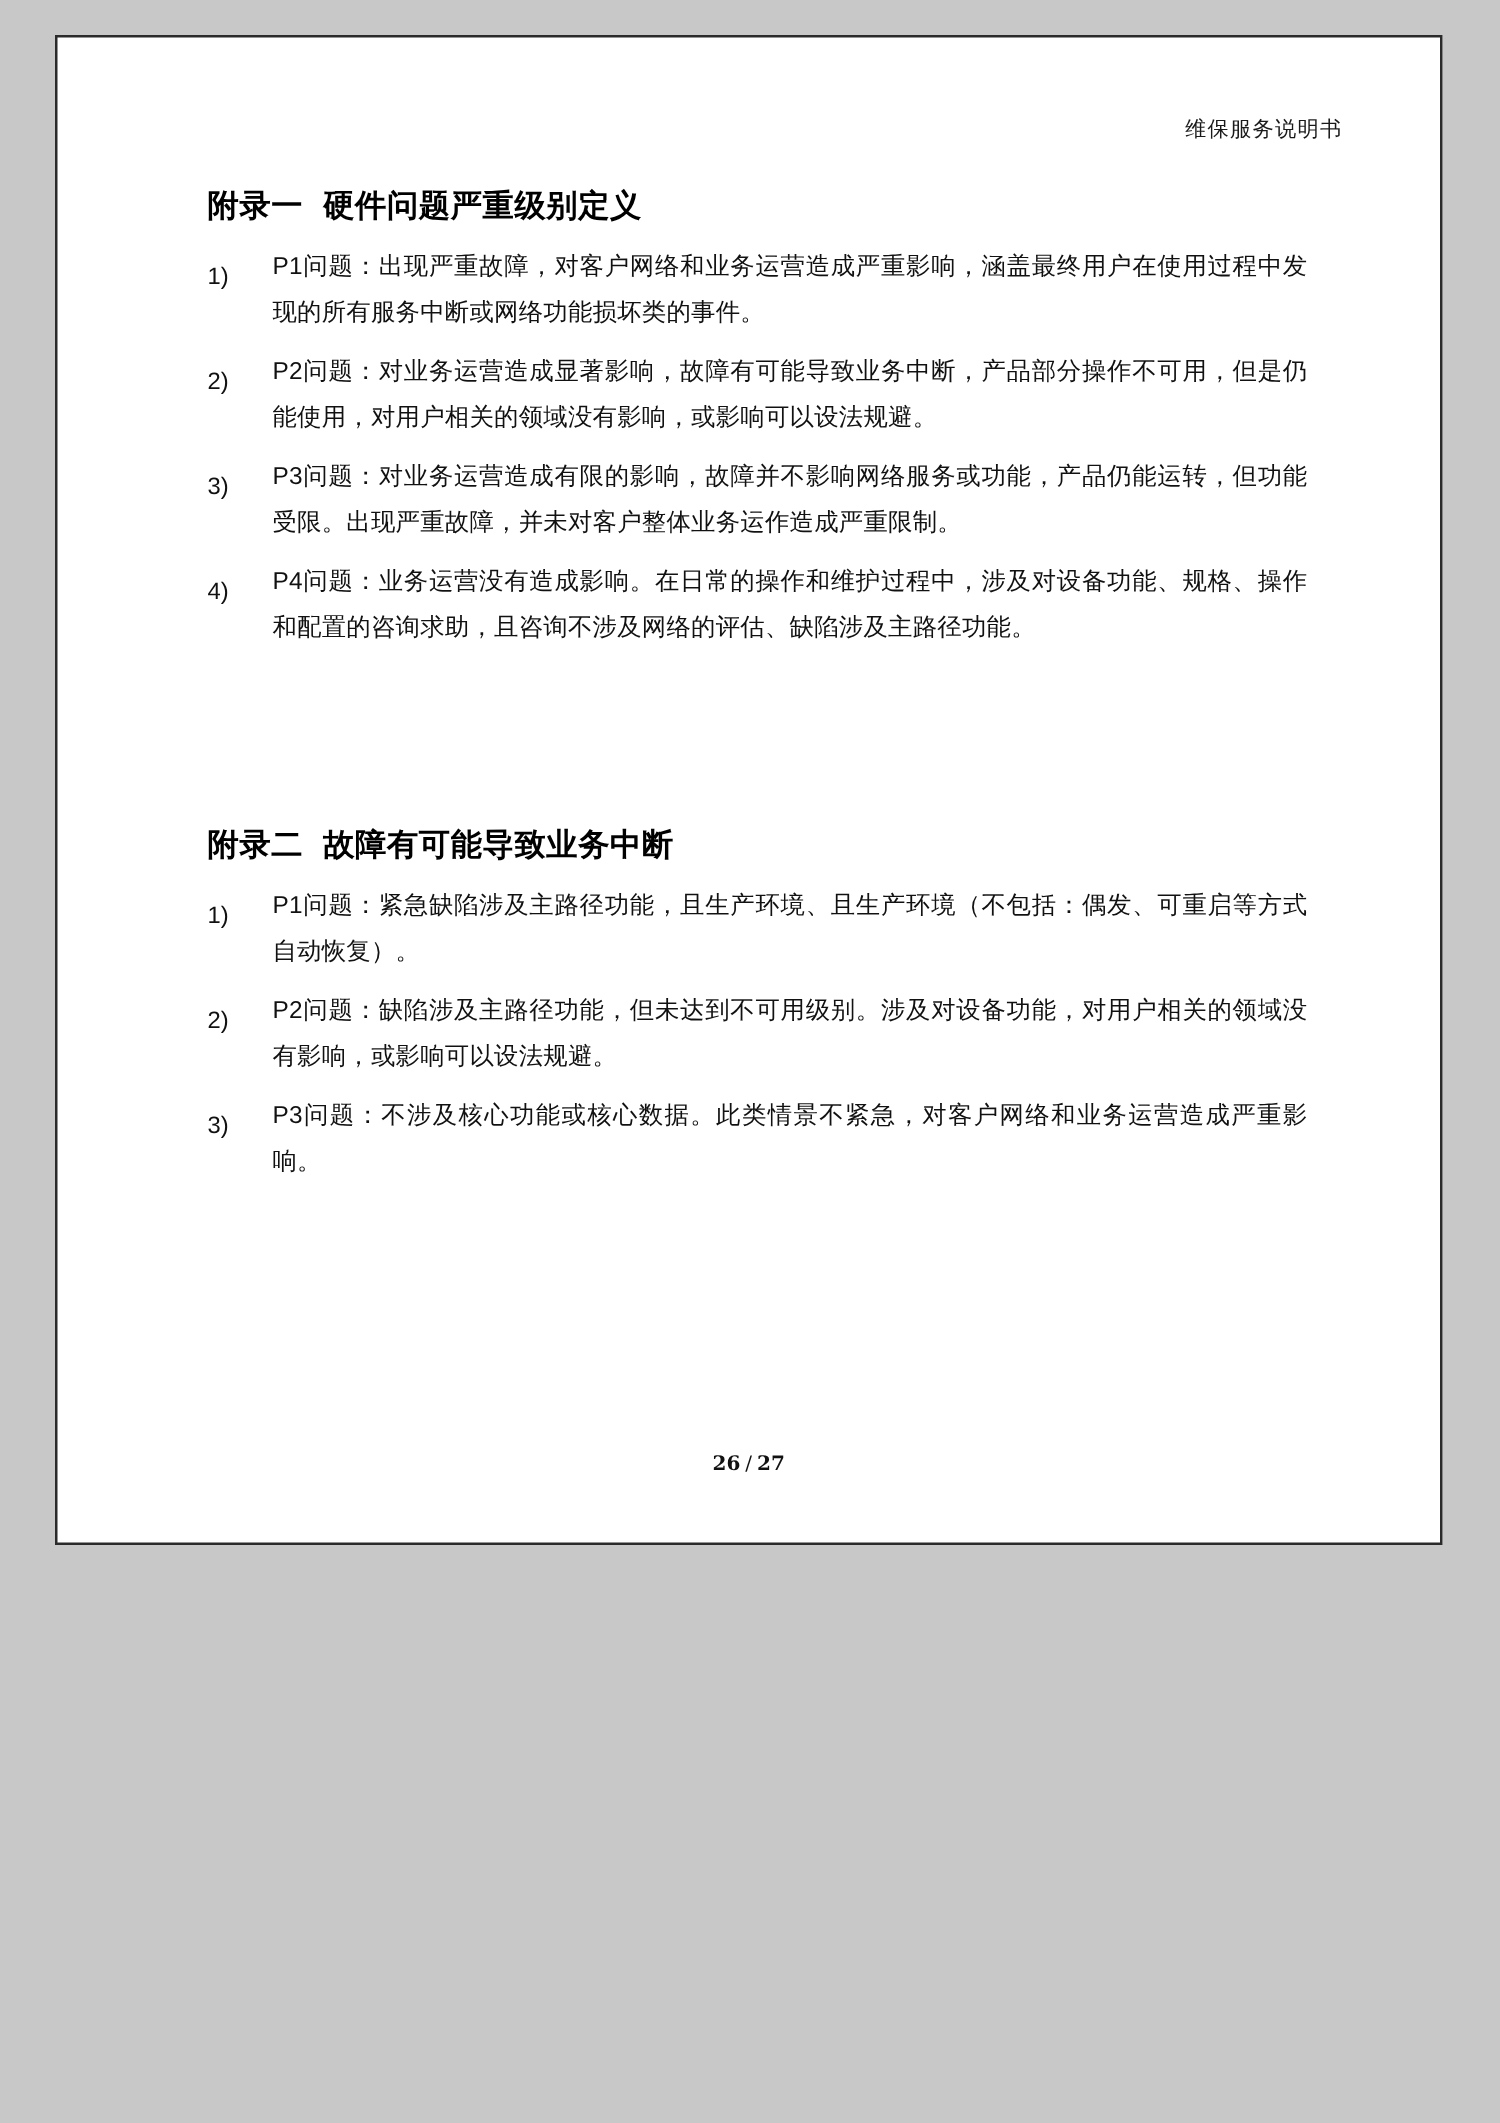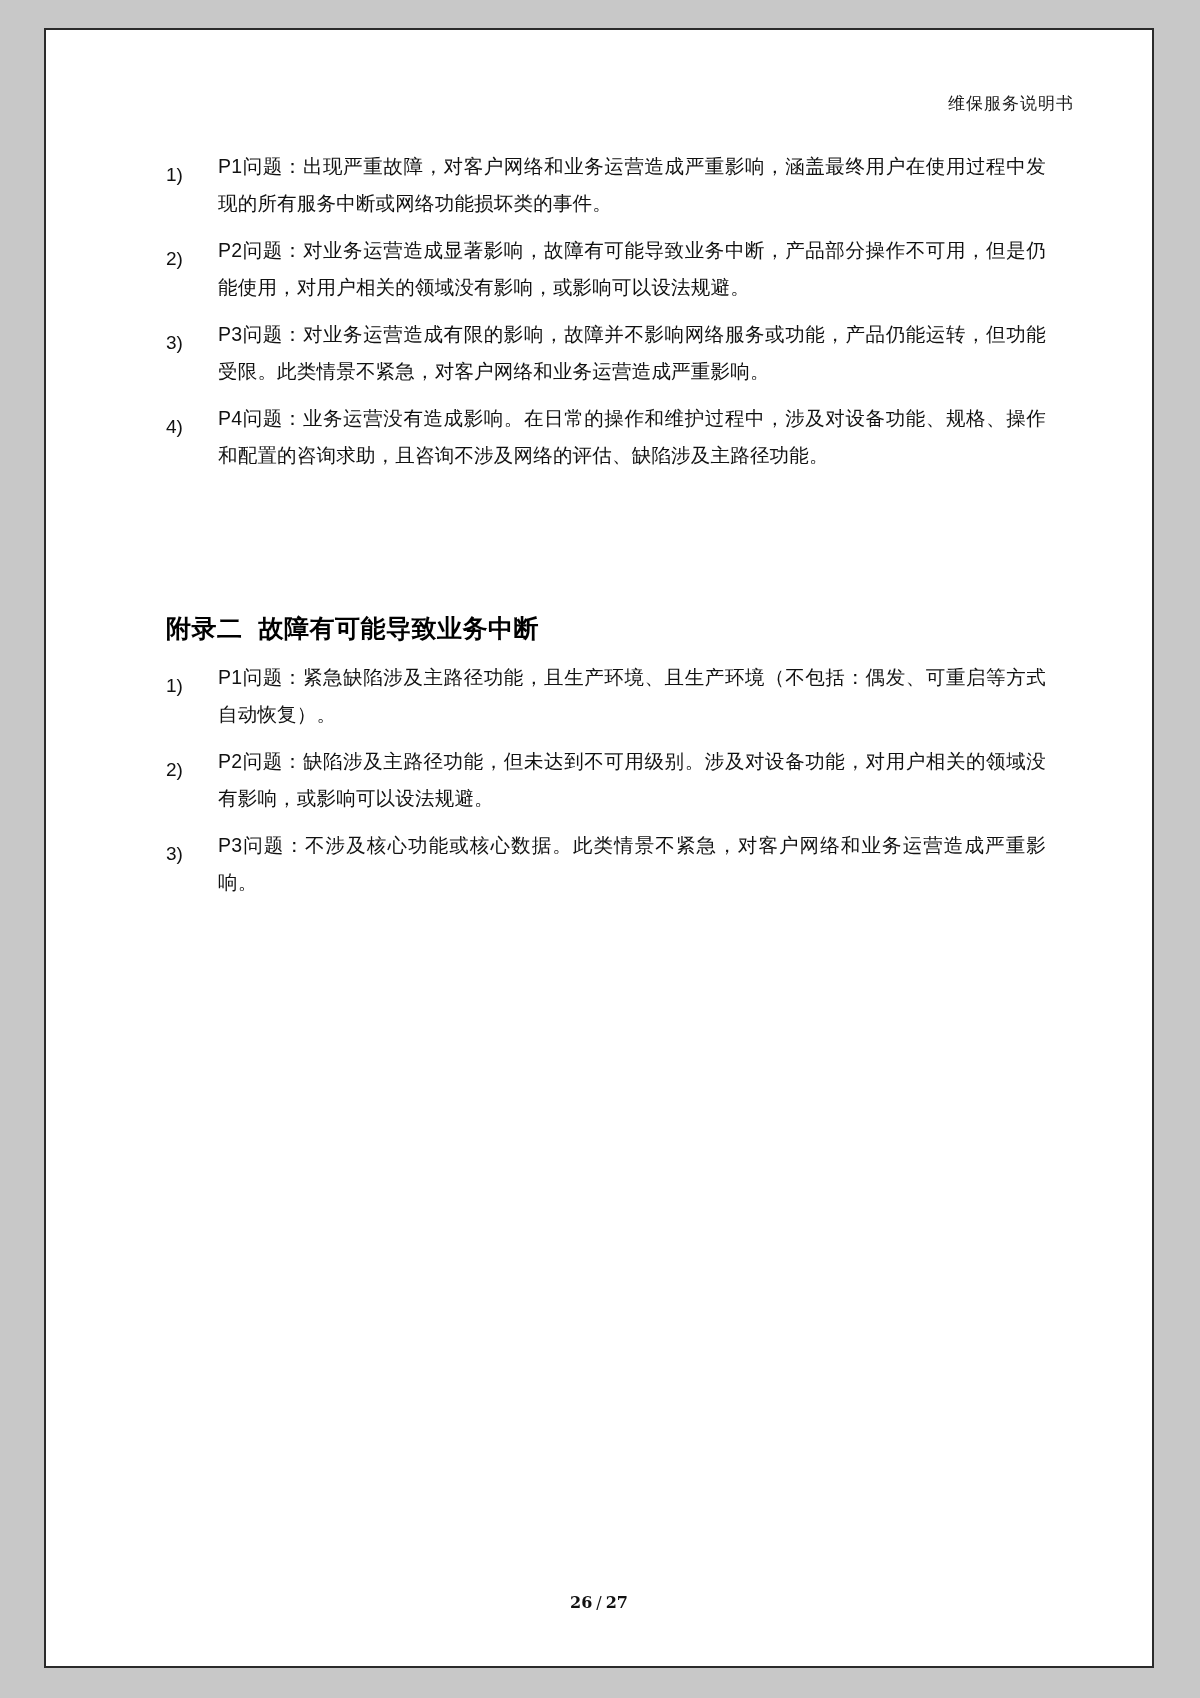--- a/index.html
+++ b/index.html
@@ -10,21 +10,21 @@
   body {
     width: 1200px;
     height: 1698px;
     font-family: "Liberation Sans", sans-serif;
   }
   .page {
     position: absolute;
     left: 44px;
     top: 28px;
     width: 1110px;
-    height: 1640px;
+    height: 1208px;
     background: #ffffff;
     border: 2px solid #2b2b2b;
     box-sizing: border-box;
     overflow: hidden;
   }
   .header {
     position: absolute;
     right: 78px;
     top: 62px;
     font-family: "DejaVu Serif", serif;
@@ -101,32 +101,35 @@
 </head>
 <body>
 
 <div class="page">
 
   <div class="header">维保服务说明书</div>
 
   <div class="content">
 
     <div>
+      <h2 class="section-title">
+        <span>附录一</span><span class="gap"></span><span>硬件问题严重级别定义</span>
+      </h2>
       <ul class="list">
         <li class="list-item">
           <span class="marker">1)</span>
           <span class="item-text">P1问题：出现严重故障，对客户网络和业务运营造成严重影响，涵盖最终用户在使用过程中发现的所有服务中断或网络功能损坏类的事件。</span>
         </li>
         <li class="list-item">
           <span class="marker">2)</span>
           <span class="item-text">P2问题：对业务运营造成显著影响，故障有可能导致业务中断，产品部分操作不可用，但是仍能使用，对用户相关的领域没有影响，或影响可以设法规避。</span>
         </li>
         <li class="list-item">
           <span class="marker">3)</span>
-          <span class="item-text">P3问题：对业务运营造成有限的影响，故障并不影响网络服务或功能，产品仍能运转，但功能受限。此类情景不紧急，对客户网络和业务运营造成严重影响。</span>
+          <span class="item-text">P3问题：对业务运营造成有限的影响，故障并不影响网络服务或功能，产品仍能运转，但功能受限。出现严重故障，并未对客户整体业务运作造成严重限制。</span>
         </li>
         <li class="list-item">
           <span class="marker">4)</span>
           <span class="item-text">P4问题：业务运营没有造成影响。在日常的操作和维护过程中，涉及对设备功能、规格、操作和配置的咨询求助，且咨询不涉及网络的评估、缺陷涉及主路径功能。</span>
         </li>
       </ul>
     </div>
 
     <div class="spacer-1"></div>
 

